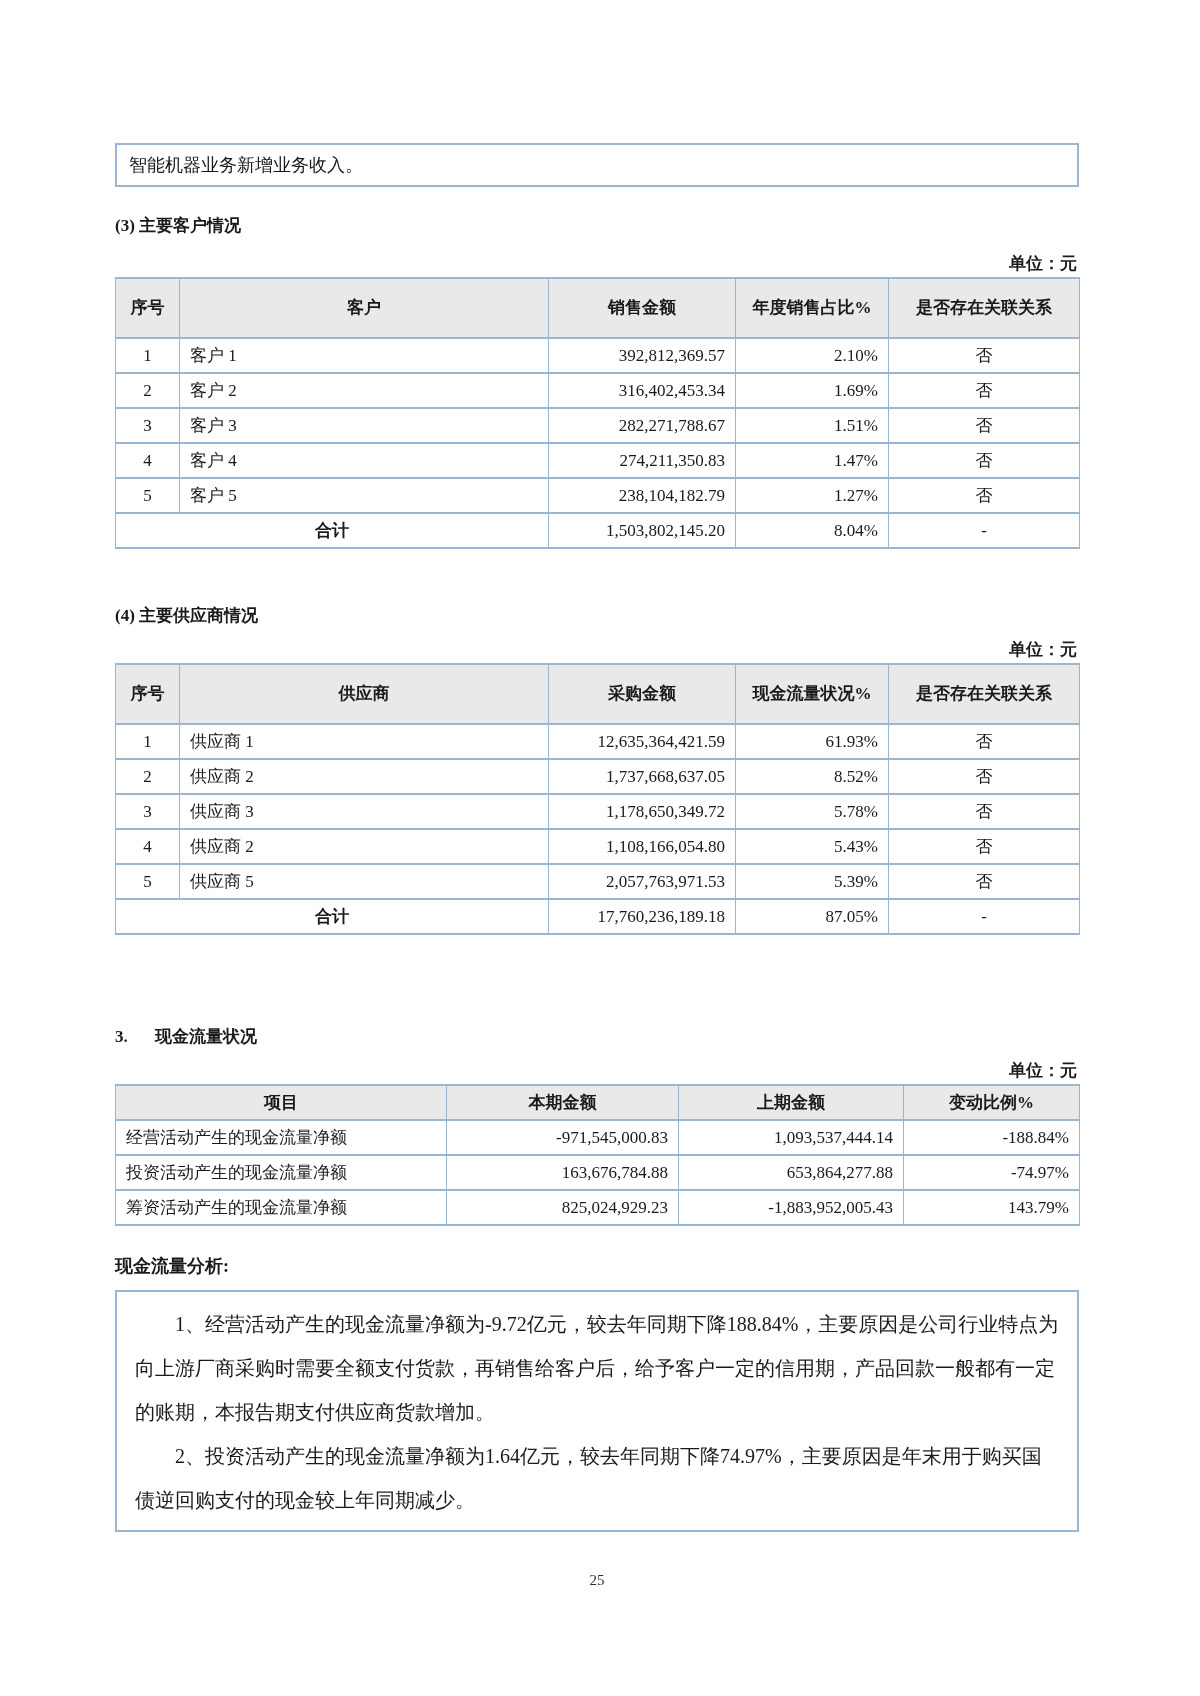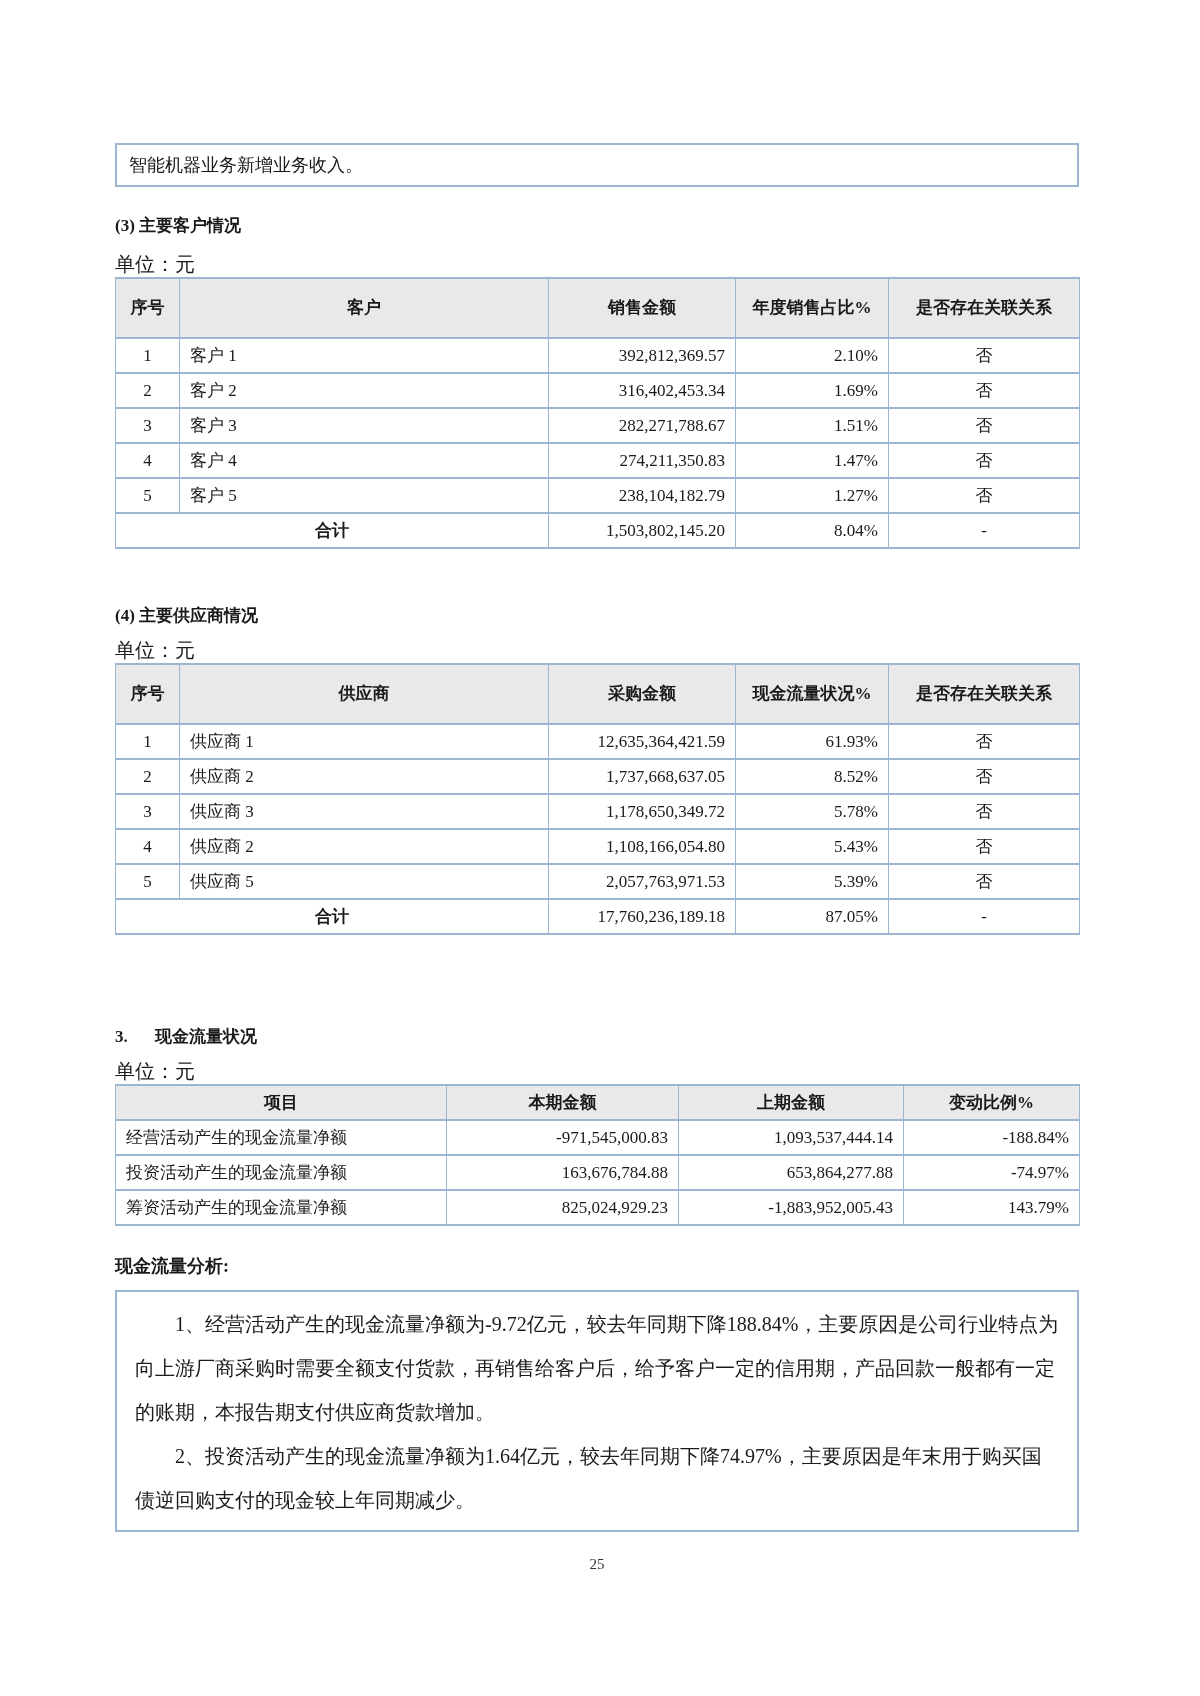--- a/index.html
+++ b/index.html
@@ -16,21 +16,21 @@
     border:2px solid #9cb6d2;
   }
   .note-box p{margin:0;padding:0 0 1px 12px;line-height:40px;font-size:18px;}
 
   .sec-heading{margin:0;font-weight:bold;font-size:17px;line-height:22px;}
   .h-cust{margin-top:28px;}
   .h-supp{margin-top:56px;}
   .h-cash{margin-top:91px;}
   .h-cash .num{display:inline-block;min-width:40px;}
 
-  .unit{font-size:20px;line-height:20px;margin-top:13px;padding-right:2px;}
+  .unit{text-align:right;font-size:17px;line-height:20px;margin-top:13px;padding-right:2px;font-weight:bold;}
   .u-first{margin-top:17px;}
 
   table.data-table{
     border-collapse:collapse;width:100%;table-layout:fixed;
     font-size:17px;margin-top:3px;
   }
   .t-cust{margin-top:9px;}
   .t-cash{margin-top:8px;}
   .data-table th,.data-table td{
     border:1px solid #9cb6d2;border-top-width:2px;border-bottom-width:2px;
@@ -47,21 +47,21 @@
   .al-right{text-align:right;}
   .b{font-weight:bold;}
 
   .analysis-heading{margin:28px 0 0 0;font-size:18px;font-weight:bold;line-height:24px;}
   .analysis-box{
     margin-top:12px;border:2px solid #9cb6d2;
     padding:10px 18px 8px 18px;font-size:20px;
   }
   .analysis-box p{margin:0;line-height:44px;text-indent:2em;}
 
-  .page-number{margin-top:24px;text-align:center;font-size:15px;color:#333;}
+  .page-number{margin-top:40px;text-align:center;font-size:15px;color:#333;}
 </style>
 </head>
 <body>
 
 <div class="page">
   <div class="content">
 
     <div class="note-box">
       <p>智能机器业务新增业务收入。</p>
     </div>

